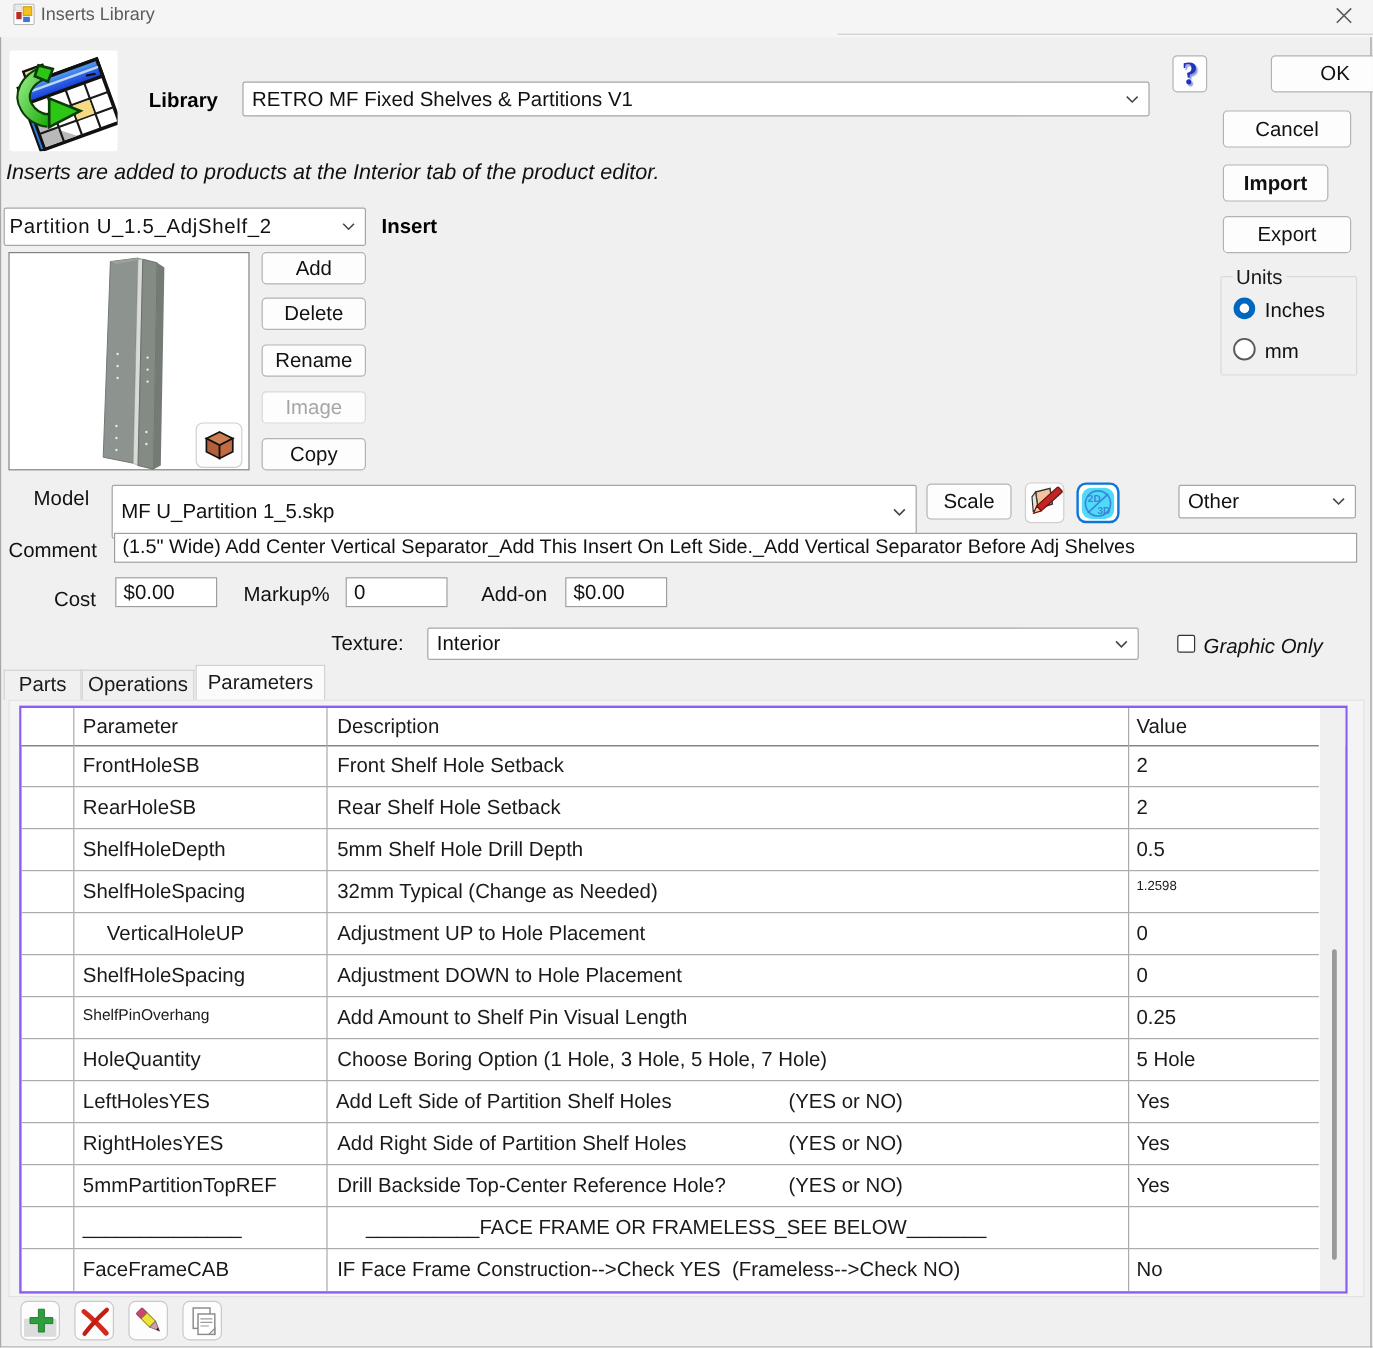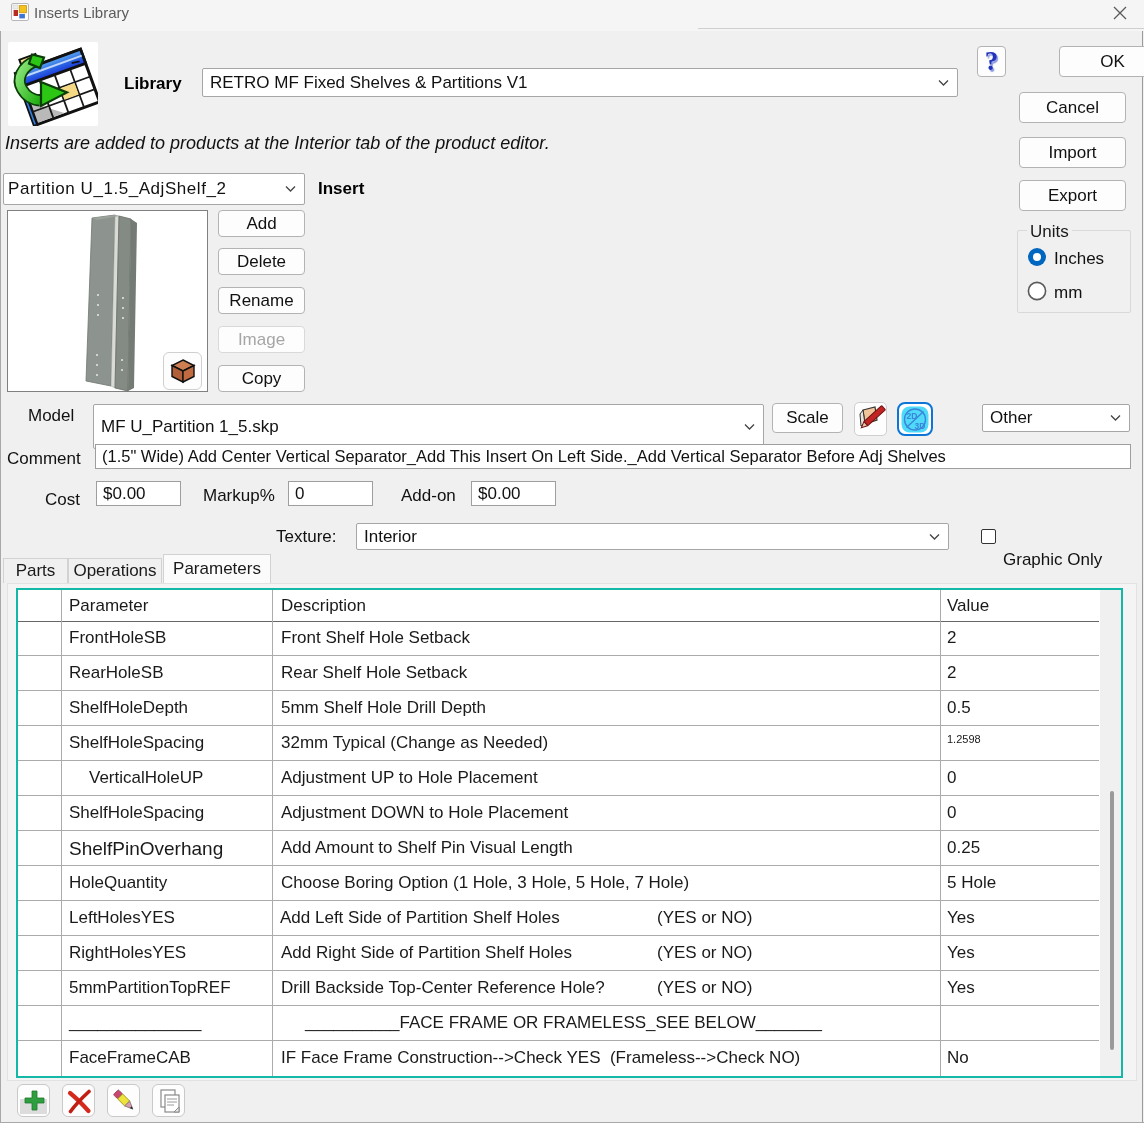--- a/index.html
+++ b/index.html
@@ -73,21 +73,21 @@
   <svg class="chev" width="11" height="8" viewBox="0 0 11 8">
       <path d="M1 1.5 L5.5 6 L10 1.5" stroke="#444" stroke-width="1.3" fill="none"></path>
     </svg>
 </div>
 
 <div class="btn" style="left:977px;top:46px;width:29px;height:31px;">
     <span style="font-family:'Liberation Serif',serif;font-weight:bold;font-size:27px;color:#2233bb;text-shadow:1.5px 1.5px 1px #8d9adf;">?</span>
   </div>
 <div class="btn" style="left:1019px;top:46px;width:107px;height:31px;margin-left:40px;">OK</div>
 <div class="btn" style="left:1019px;top:92px;width:107px;height:31px;">Cancel</div>
-<div class="btn" style="left:1019px;top:137px;width:107px;height:31px;">Import</div>
+<div class="btn" style="left:1019px;top:137px;width:88px;height:31px;font-weight:bold;">Import</div>
 <div class="btn" style="left:1019px;top:180px;width:107px;height:31px;">Export</div>
 
 <div class="abs" style="left:5px;top:133px;font-style:italic;font-size:18px;color:#111;">Inserts are added to products at the Interior tab of the product editor.</div>
 
 <div class="combo" style="left:3px;top:173px;width:302px;height:32px;padding-left:4px;letter-spacing:0.55px;">Partition U_1.5_AdjShelf_2
   <svg class="chev" width="11" height="8" viewBox="0 0 11 8">
       <path d="M1 1.5 L5.5 6 L10 1.5" stroke="#444" stroke-width="1.3" fill="none"></path>
     </svg>
 </div>
 <div class="blbl" style="left:318px;top:179px;">Insert</div>
@@ -181,29 +181,29 @@
 <div class="lbl" style="left:401px;top:486px;">Add-on</div>
 <div class="tbox" style="left:471px;top:481px;width:85px;height:25px;">$0.00</div>
 
 <div class="lbl" style="left:276px;top:527px;">Texture:</div>
 <div class="combo" style="left:356px;top:523px;width:593px;height:27px;">Interior
   <svg class="chev" width="11" height="8" viewBox="0 0 11 8">
       <path d="M1 1.5 L5.5 6 L10 1.5" stroke="#444" stroke-width="1.3" fill="none"></path>
     </svg>
 </div>
 <div class="abs" style="left:981px;top:529px;width:15px;height:15px;background:#fff;border:1px solid #333;border-radius:2px;"></div>
-<div class="lbl" style="left:1003px;top:550px;">Graphic Only</div>
+<div class="lbl" style="left:1003px;top:529px;font-style:italic;">Graphic Only</div>
 
 <div class="abs" style="left:7px;top:583px;width:1130px;height:498px;background:#f4f4f4;border:1px solid #e2e2e2;"></div>
 
 <div class="abs" style="left:3px;top:558px;width:65px;height:25px;background:#f0f0f0;border:1px solid #d2d2d2;border-bottom:none;display:flex;align-items:center;justify-content:center;">Parts</div>
 <div class="abs" style="left:68px;top:558px;width:94px;height:25px;background:#f0f0f0;border:1px solid #d2d2d2;border-bottom:none;display:flex;align-items:center;justify-content:center;">Operations</div>
 <div class="abs" style="left:163px;top:554px;width:108px;height:29px;background:#fbfbfb;border:1px solid #d2d2d2;border-bottom:none;display:flex;align-items:center;justify-content:center;">Parameters</div>
 
-<div class="abs" id="grid" style="left:16px;top:588px;width:1107px;height:490px;background:#fff;border:2px solid #14b8a6;">
+<div class="abs" id="grid" style="left:16px;top:588px;width:1107px;height:490px;background:#fff;border:2px solid #8b5cf6;">
     <div style="position: absolute; left: 0px; top: 0px; width: 1103px; height: 486px;">
       <div style="position: absolute; left: 0px; top: 0px; width: 1103px; height: 31px; background: rgb(255, 255, 255);"></div>
       <div style="position: absolute; left: 51px; top: 6px; font-size: 17px;">Parameter</div>
       <div style="position: absolute; left: 263px; top: 6px; font-size: 17px;">Description</div>
       <div style="position: absolute; left: 929px; top: 6px; font-size: 17px;">Value</div>
       <div style="position: absolute; left: 0px; top: 31px; width: 1081px; height: 1px; background: rgb(102, 102, 102);"></div>
       <div style="position: absolute; left: 51px; top: 38px; font-size: 17px;">FrontHoleSB</div>
       <div style="position: absolute; left: 263px; top: 38px; font-size: 17px;">Front Shelf Hole Setback</div>
       <div style="position: absolute; left: 929px; top: 38px; font-size: 17px;">2</div>
       <div style="position: absolute; left: 0px; top: 65px; width: 1081px; height: 1px; background: rgb(171, 171, 171);"></div>
@@ -220,21 +220,21 @@
       <div style="position: absolute; left: 929px; top: 143px; font-size: 11px;">1.2598</div>
       <div style="position: absolute; left: 0px; top: 170px; width: 1081px; height: 1px; background: rgb(171, 171, 171);"></div>
       <div style="position: absolute; left: 51px; top: 178px; font-size: 17px; margin-left: 20px;">VerticalHoleUP</div>
       <div style="position: absolute; left: 263px; top: 178px; font-size: 17px;">Adjustment UP to Hole Placement</div>
       <div style="position: absolute; left: 929px; top: 178px; font-size: 17px;">0</div>
       <div style="position: absolute; left: 0px; top: 205px; width: 1081px; height: 1px; background: rgb(171, 171, 171);"></div>
       <div style="position: absolute; left: 51px; top: 213px; font-size: 17px;">ShelfHoleSpacing</div>
       <div style="position: absolute; left: 263px; top: 213px; font-size: 17px;">Adjustment DOWN to Hole Placement</div>
       <div style="position: absolute; left: 929px; top: 213px; font-size: 17px;">0</div>
       <div style="position: absolute; left: 0px; top: 240px; width: 1081px; height: 1px; background: rgb(171, 171, 171);"></div>
-      <div style="position: absolute; left: 51px; top: 248px; font-size: 19px;">ShelfPinOverhang</div>
+      <div style="position: absolute; left: 51px; top: 248px; font-size: 13px;">ShelfPinOverhang</div>
       <div style="position: absolute; left: 263px; top: 248px; font-size: 17px;">Add Amount to Shelf Pin Visual Length</div>
       <div style="position: absolute; left: 929px; top: 248px; font-size: 17px;">0.25</div>
       <div style="position: absolute; left: 0px; top: 275px; width: 1081px; height: 1px; background: rgb(171, 171, 171);"></div>
       <div style="position: absolute; left: 51px; top: 283px; font-size: 17px;">HoleQuantity</div>
       <div style="position: absolute; left: 263px; top: 283px; font-size: 17px;">Choose Boring Option (1 Hole, 3 Hole, 5 Hole, 7 Hole)</div>
       <div style="position: absolute; left: 929px; top: 283px; font-size: 17px;">5 Hole</div>
       <div style="position: absolute; left: 0px; top: 310px; width: 1081px; height: 1px; background: rgb(171, 171, 171);"></div>
       <div style="position: absolute; left: 51px; top: 318px; font-size: 17px;">LeftHolesYES</div>
       <div style="position: absolute; left: 262px; top: 318px; font-size: 17px;">Add Left Side of Partition Shelf Holes</div>
       <div style="position: absolute; left: 639px; top: 318px; font-size: 17px;">(YES or NO)</div>

